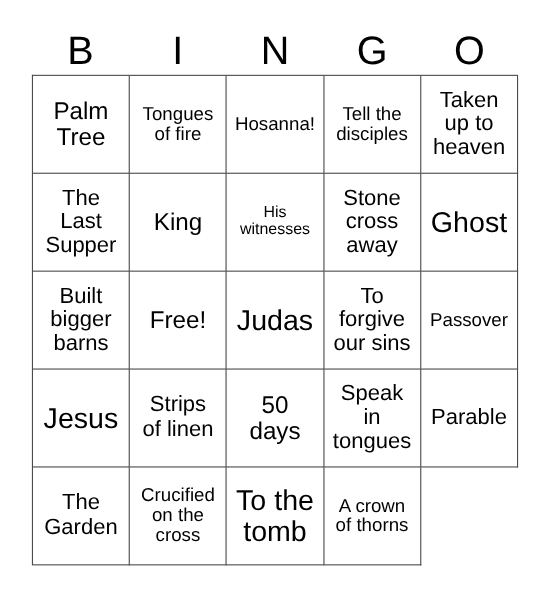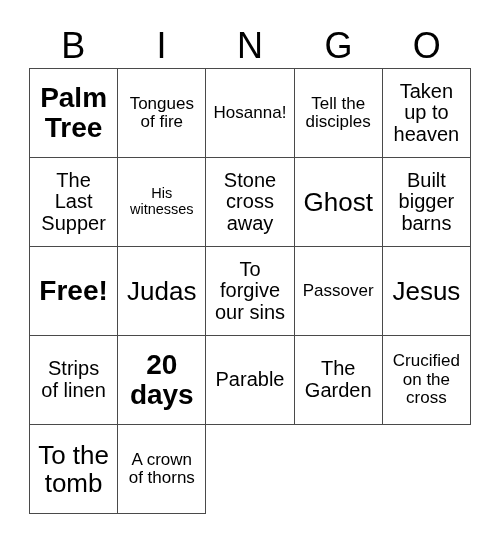--- a/index.html
+++ b/index.html
@@ -63,21 +63,21 @@
     padding: 1px 2px;
     overflow: hidden;
   }
   .cell-text {
     display: block;
     width: 100%;
     line-height: 1.08;
     white-space: pre-line;
   }
   
-  .s-xl .cell-text { font-size: 28px; font-weight: bold; }
+  .s-xl .cell-text { font-size: 22px; }
   .s-lg .cell-text { font-size: 26px; }
   .s-md .cell-text { font-size: 20px; }
   .s-sm .cell-text { font-size: 17px; }
   .s-xs .cell-text { font-size: 14.5px; }
 </style>
 </head>
 <body>
 
 <div class="card">
 
@@ -108,20 +108,23 @@
       <div class="cell s-md">
         <span class="cell-text">Taken
 up to
 heaven</span>
       </div>
       <div class="cell s-md">
         <span class="cell-text">The
 Last
 Supper</span>
       </div>
+      <div class="cell s-xl">
+        <span class="cell-text">King</span>
+      </div>
       <div class="cell s-xs">
         <span class="cell-text">His
 witnesses</span>
       </div>
       <div class="cell s-md">
         <span class="cell-text">Stone
 cross
 away</span>
       </div>
       <div class="cell s-lg">
@@ -147,22 +150,27 @@
         <span class="cell-text">Passover</span>
       </div>
       <div class="cell s-lg">
         <span class="cell-text">Jesus</span>
       </div>
       <div class="cell s-md">
         <span class="cell-text">Strips
 of linen</span>
       </div>
       <div class="cell s-xl">
-        <span class="cell-text">20
+        <span class="cell-text">50
 days</span>
+      </div>
+      <div class="cell s-md">
+        <span class="cell-text">Speak
+in
+tongues</span>
       </div>
       <div class="cell s-md">
         <span class="cell-text">Parable</span>
       </div>
       <div class="cell s-md">
         <span class="cell-text">The
 Garden</span>
       </div>
       <div class="cell s-sm">
         <span class="cell-text">Crucified

